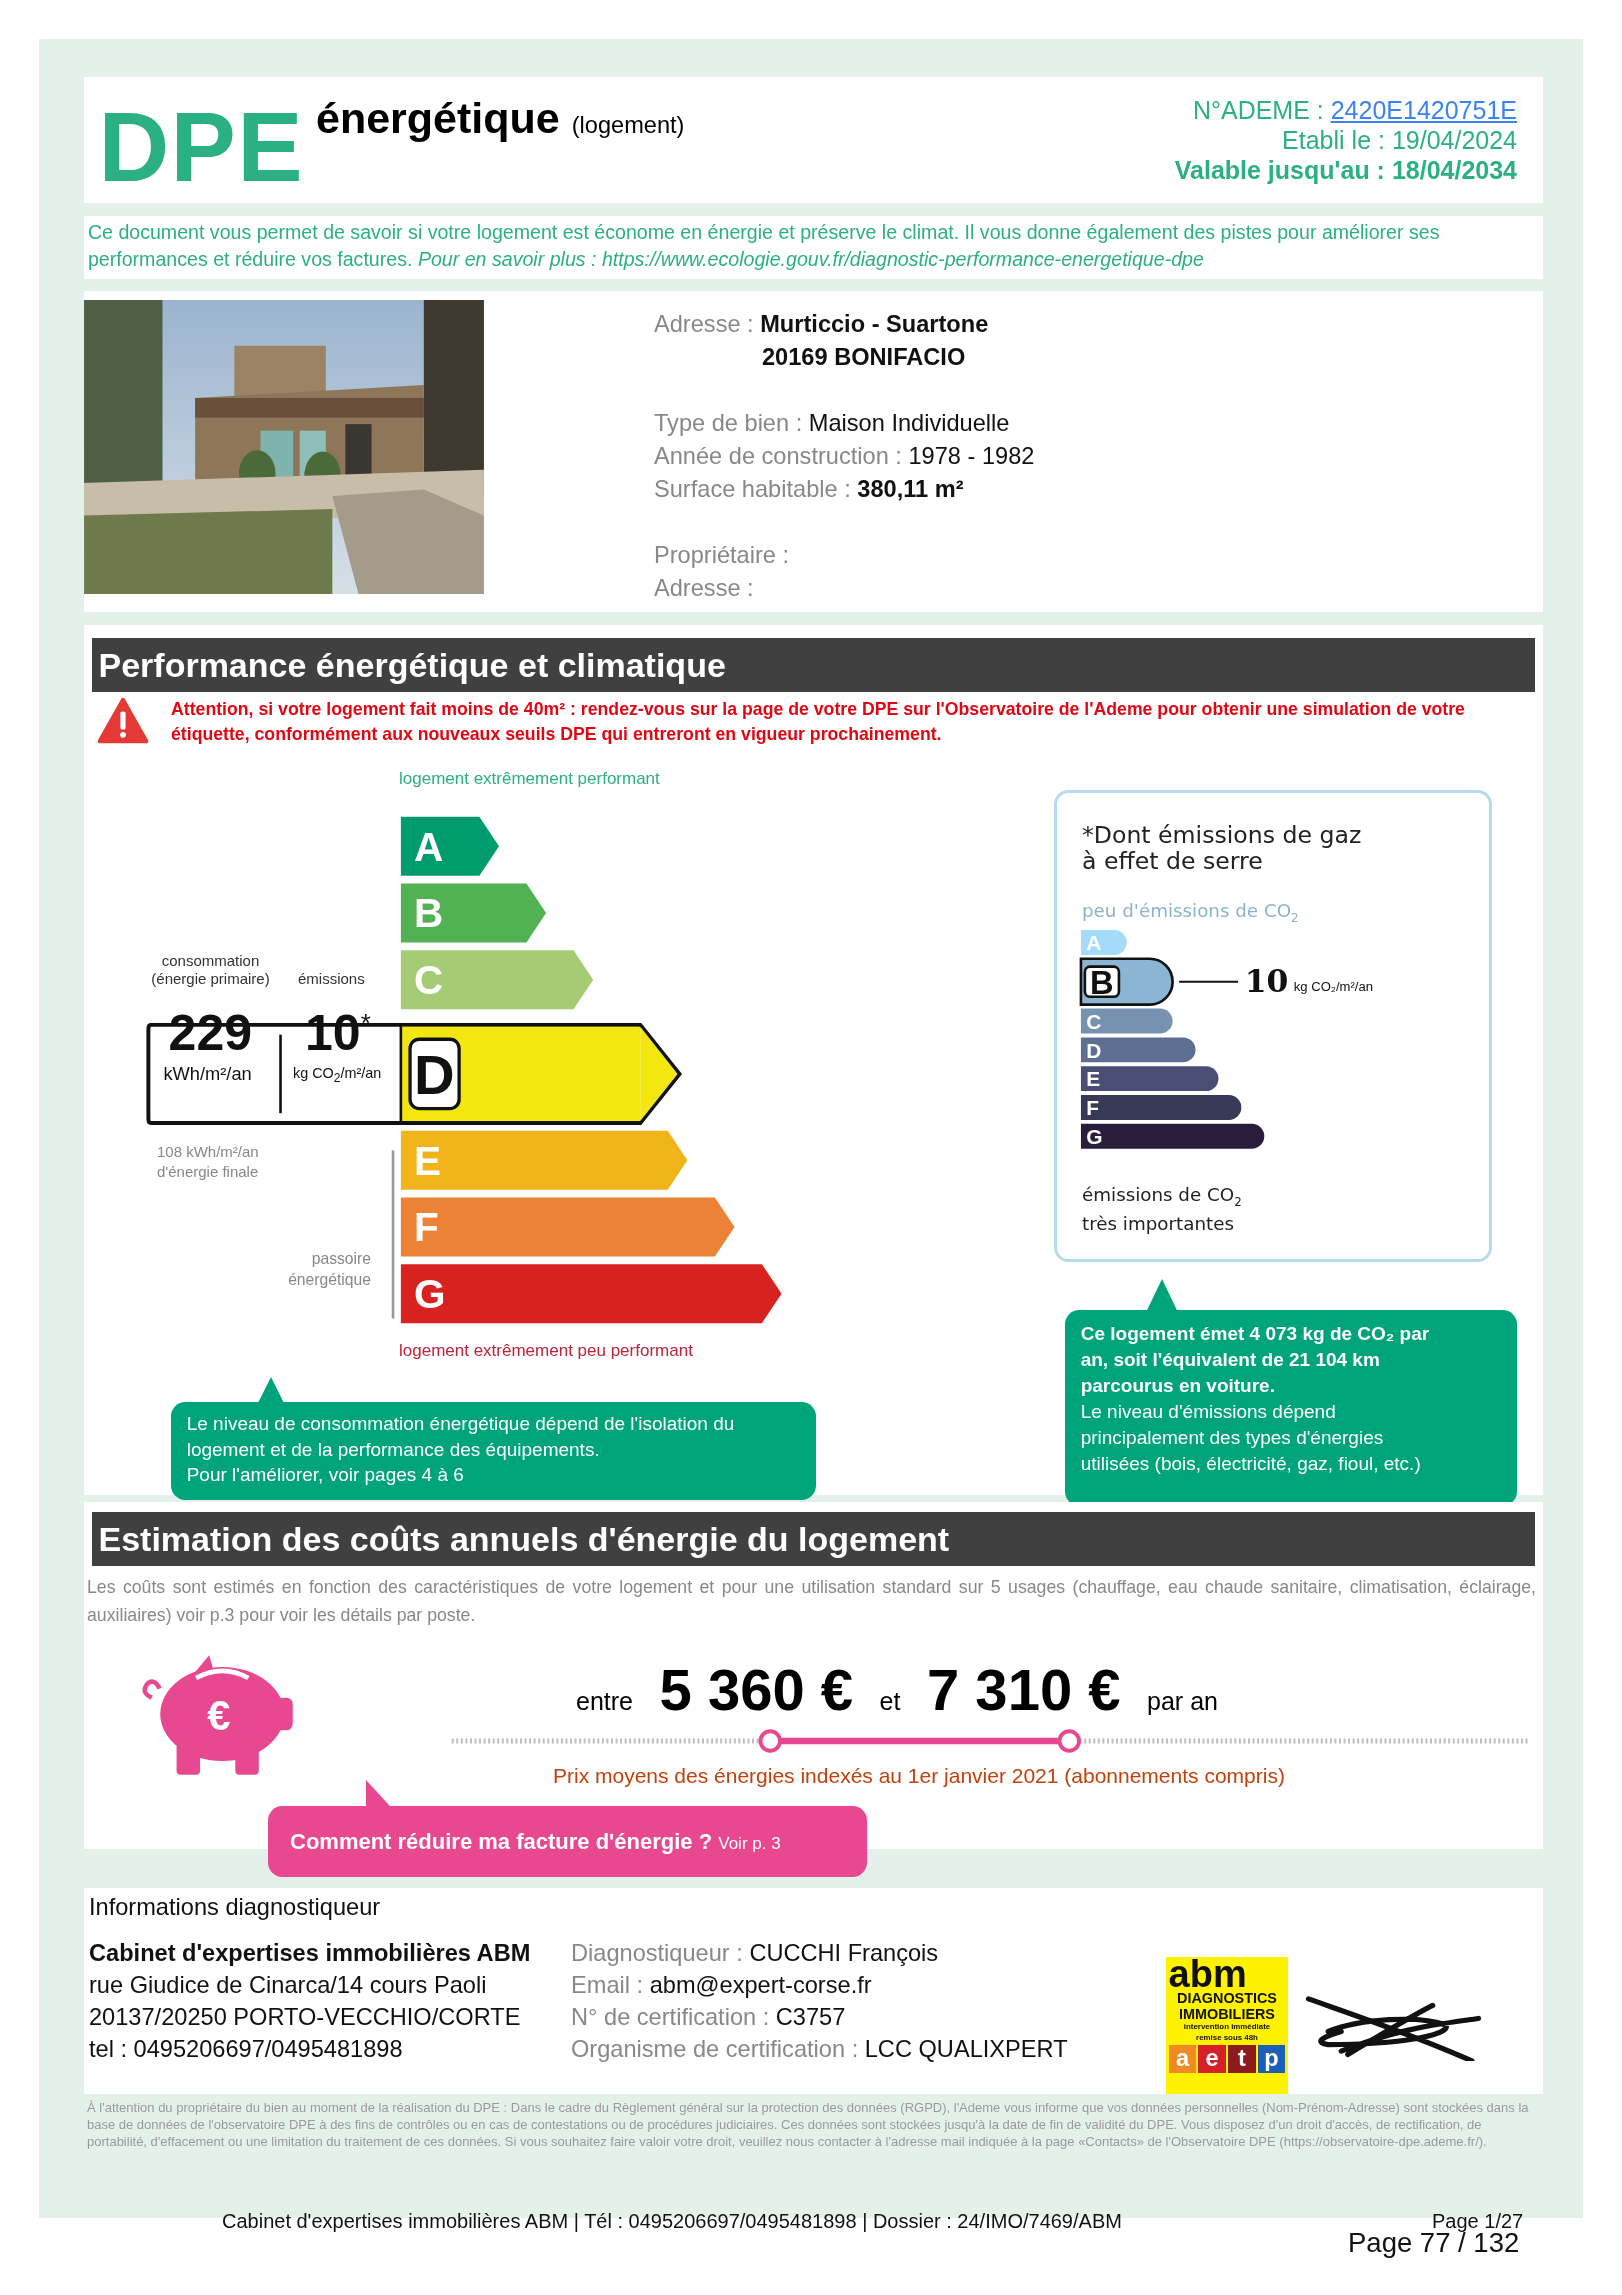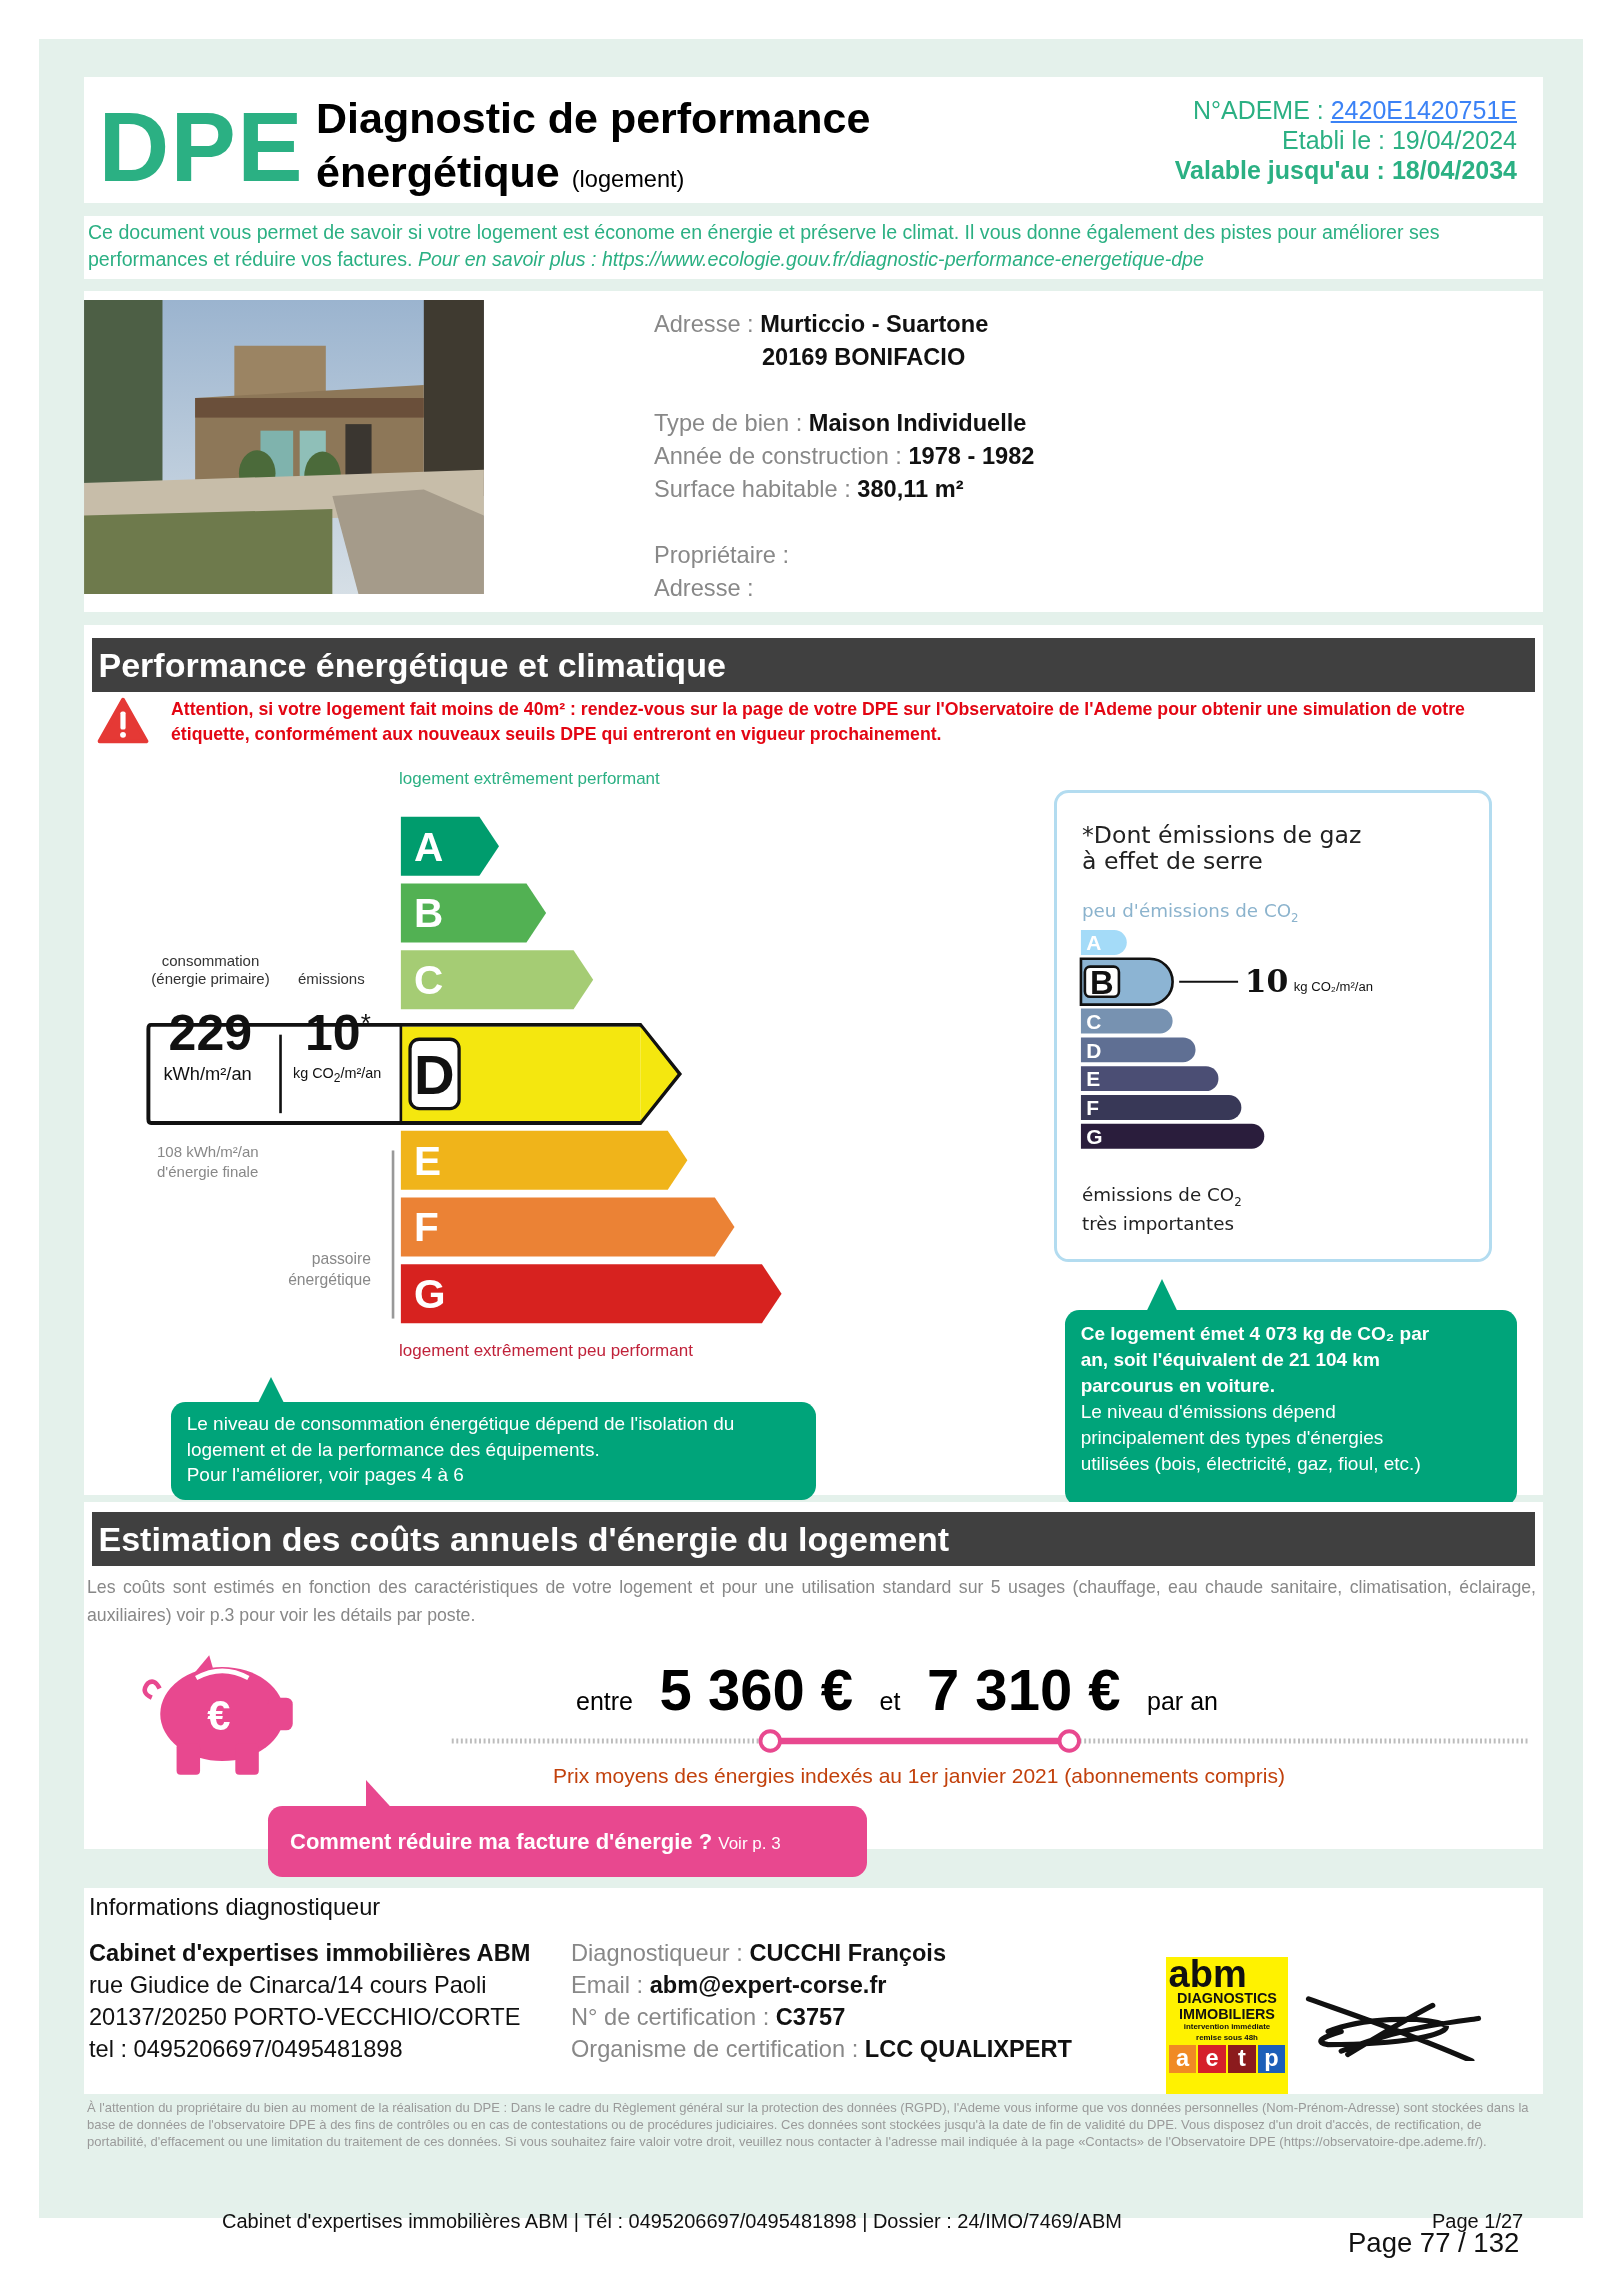--- a/index.html
+++ b/index.html
@@ -20,21 +20,21 @@
   
   #intro { left:84px; top:216px; width:1459px; height:63px; }
   .intro-text { left:3.9px; top:2.6px; width:1440px; font-size:19.6px; line-height:27.5px; color:#2bb083; }
   .intro-text i { font-style:italic; }
 
   
   #prop { left:84px; top:291px; width:1459px; height:321px; }
   .photo { left:84px; top:300px; width:400px; height:294px; }
   .prop-lines { left:654px; top:308px; font-size:23.6px; line-height:33px; }
   .lbl { color:#888; }
-  .val { color:#111;font-weight:bold; }
+  .val { color:#111; }
   .valb { color:#111; font-weight:bold; }
 
   
   #perf { left:84px; top:625px; width:1459px; height:870px; }
   .sect-band { left:92px; top:638px; width:1443px; height:54px; background:#404040; color:#fff; font-size:34px; font-weight:bold; line-height:54px; padding-left:6.5px; box-sizing:border-box; }
   .warn-icon { left:97px; top:697px; width:52px; height:47px; }
   .warn-text { left:171px; top:697px; width:1361px; font-size:17.7px; line-height:25px; color:#e30613; font-weight:bold; }
 
   .bubble { border-radius:14.4px; color:#fff; }
   .bubble-green { background:#00a47a; }
@@ -60,21 +60,20 @@
   .page2 { left:1348px; top:2227px; font-size:27.5px; color:#111; }
 </style>
 </head>
 <body>
 
 <div class="frame"></div>
 
 <div class="card" id="hdr">
   <div class="abs dpe-logo">DPE</div>
   <div class="abs title1">
-    <div>Diagnostic de performance</div>
     <div><span>énergétique</span> <span class="title-small">(logement)</span></div>
   </div>
   <div class="abs hdr-right">
     <div><span>N°ADEME : </span><a class="ademe-link">2420E1420751E</a></div>
     <div><span>Etabli le : </span><span>19/04/2024</span></div>
     <div class="valid"><span>Valable jusqu'au : </span><span>18/04/2034</span></div>
   </div>
 </div>
 
 <div class="card" id="intro">

